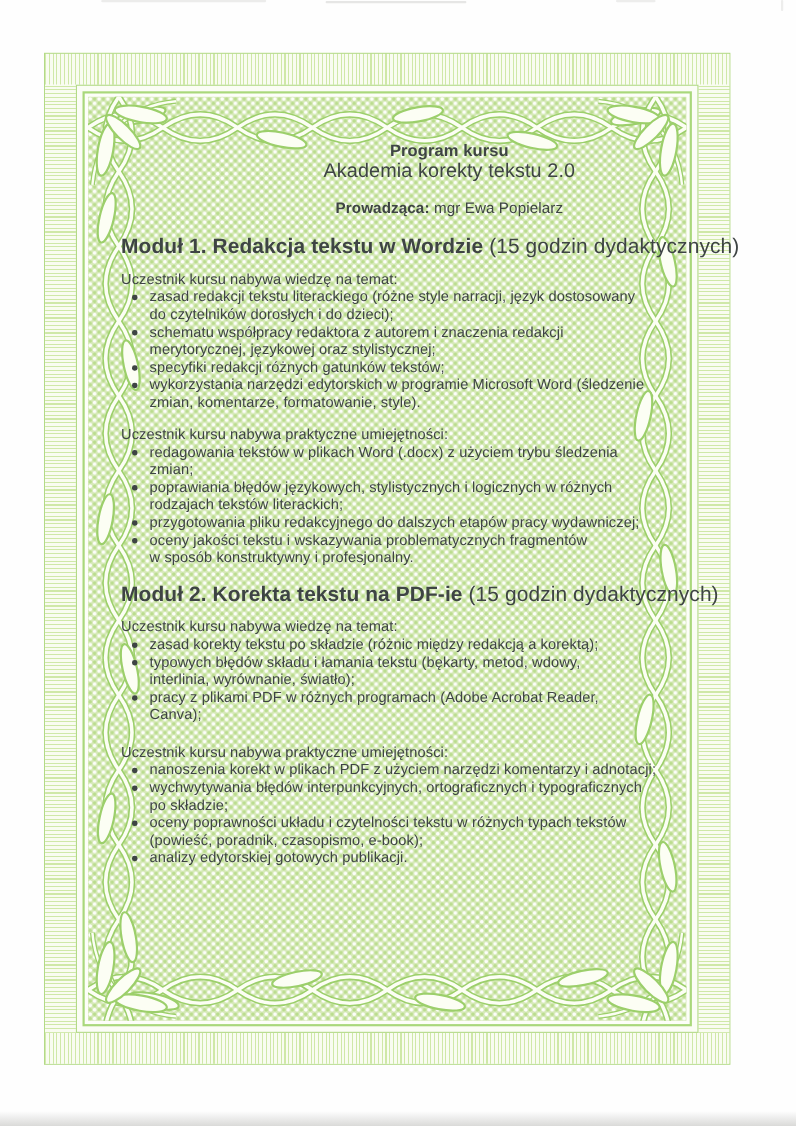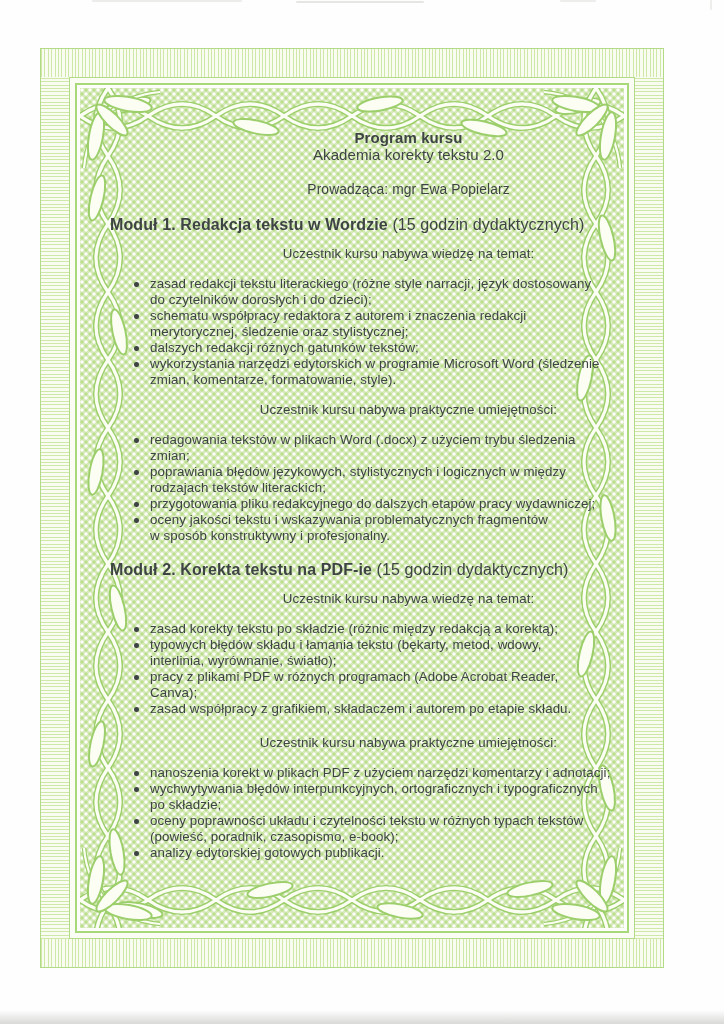--- a/index.html
+++ b/index.html
@@ -59,28 +59,28 @@
   .corner.br{bottom:0;right:0;transform:rotate(180deg);}
   .corner.bl{bottom:0;left:0;transform:rotate(270deg);}
 
   
   .doc-text{position:absolute;left:80px;top:88px;width:653px;height:840px;z-index:3;
     box-sizing:border-box;padding:40px 26px 0 30px;
     color:#3e4444;font-size:13.3px;line-height:16px;letter-spacing:.1px;}
   .doc-text p{margin:0;}
   .center{text-align:center;}
   .doc-title{font-weight:bold;font-size:15px;line-height:19px;}
-  .doc-subtitle{font-size:15px;}
+  .doc-subtitle{font-size:18px;}
   .lecturer{margin-top:19px !important;font-size:13.8px;}
-  .lecturer strong{font-weight:normal;}
-  .module-heading{margin-top:19px !important;font-size:16px;}
+  .lecturer strong{font-weight:bold;}
+  .module-heading{margin-top:19px !important;font-size:19px;}
   .module-heading strong{font-weight:bold;}
-  .intro{margin-top:13px !important;text-align:center;}
+  .intro{margin-top:13px !important;}
   .mh2{margin-top:18px !important;}
-  ul.bullets{margin:14px;padding:0;list-style:none;}
+  ul.bullets{margin:0;padding:0;list-style:none;}
   ul.bullets li{position:relative;padding-left:26px;}
   ul.bullets li::before{content:"";position:absolute;left:10px;top:6px;width:4.5px;height:4.5px;
     border-radius:50%;background:#3e4444;}
   ul.bullets li span{white-space:pre-line;}
 </style>
 </head>
 <body>
 
 <div class="scan">
 
@@ -187,47 +187,46 @@
 
     <p class="center lecturer"><strong>Prowadząca:</strong><span> mgr Ewa Popielarz</span></p>
 
     <p class="module-heading"><strong>Moduł 1. Redakcja tekstu w Wordzie</strong><span> (15 godzin dydaktycznych)</span></p>
 
     <p class="intro">Uczestnik kursu nabywa wiedzę na temat:</p>
     <ul class="bullets">
       <li><span>zasad redakcji tekstu literackiego (różne style narracji, język dostosowany
 do czytelników dorosłych i do dzieci);</span></li>
       <li><span>schematu współpracy redaktora z autorem i znaczenia redakcji
-merytorycznej, śledzenie oraz stylistycznej;</span></li>
-      <li><span>dalszych redakcji różnych gatunków tekstów;</span></li>
+merytorycznej, językowej oraz stylistycznej;</span></li>
+      <li><span>specyfiki redakcji różnych gatunków tekstów;</span></li>
       <li><span>wykorzystania narzędzi edytorskich w programie Microsoft Word (śledzenie
 zmian, komentarze, formatowanie, style).</span></li>
     </ul>
 
     <p class="intro">Uczestnik kursu nabywa praktyczne umiejętności:</p>
     <ul class="bullets">
       <li><span>redagowania tekstów w plikach Word (.docx) z użyciem trybu śledzenia
 zmian;</span></li>
-      <li><span>poprawiania błędów językowych, stylistycznych i logicznych w między
+      <li><span>poprawiania błędów językowych, stylistycznych i logicznych w różnych
 rodzajach tekstów literackich;</span></li>
       <li><span>przygotowania pliku redakcyjnego do dalszych etapów pracy wydawniczej;</span></li>
       <li><span>oceny jakości tekstu i wskazywania problematycznych fragmentów
 w sposób konstruktywny i profesjonalny.</span></li>
     </ul>
 
     <p class="module-heading mh2"><strong>Moduł 2. Korekta tekstu na PDF-ie</strong><span> (15 godzin dydaktycznych)</span></p>
 
     <p class="intro">Uczestnik kursu nabywa wiedzę na temat:</p>
     <ul class="bullets">
       <li><span>zasad korekty tekstu po składzie (różnic między redakcją a korektą);</span></li>
       <li><span>typowych błędów składu i łamania tekstu (bękarty, metod, wdowy,
 interlinia, wyrównanie, światło);</span></li>
       <li><span>pracy z plikami PDF w różnych programach (Adobe Acrobat Reader,
 Canva);</span></li>
-      <li><span>zasad współpracy z grafikiem, składaczem i autorem po etapie składu.</span></li>
     </ul>
 
     <p class="intro mh2">Uczestnik kursu nabywa praktyczne umiejętności:</p>
     <ul class="bullets">
       <li><span>nanoszenia korekt w plikach PDF z użyciem narzędzi komentarzy i adnotacji;</span></li>
       <li><span>wychwytywania błędów interpunkcyjnych, ortograficznych i typograficznych
 po składzie;</span></li>
       <li><span>oceny poprawności układu i czytelności tekstu w różnych typach tekstów
 (powieść, poradnik, czasopismo, e-book);</span></li>
       <li><span>analizy edytorskiej gotowych publikacji.</span></li>

